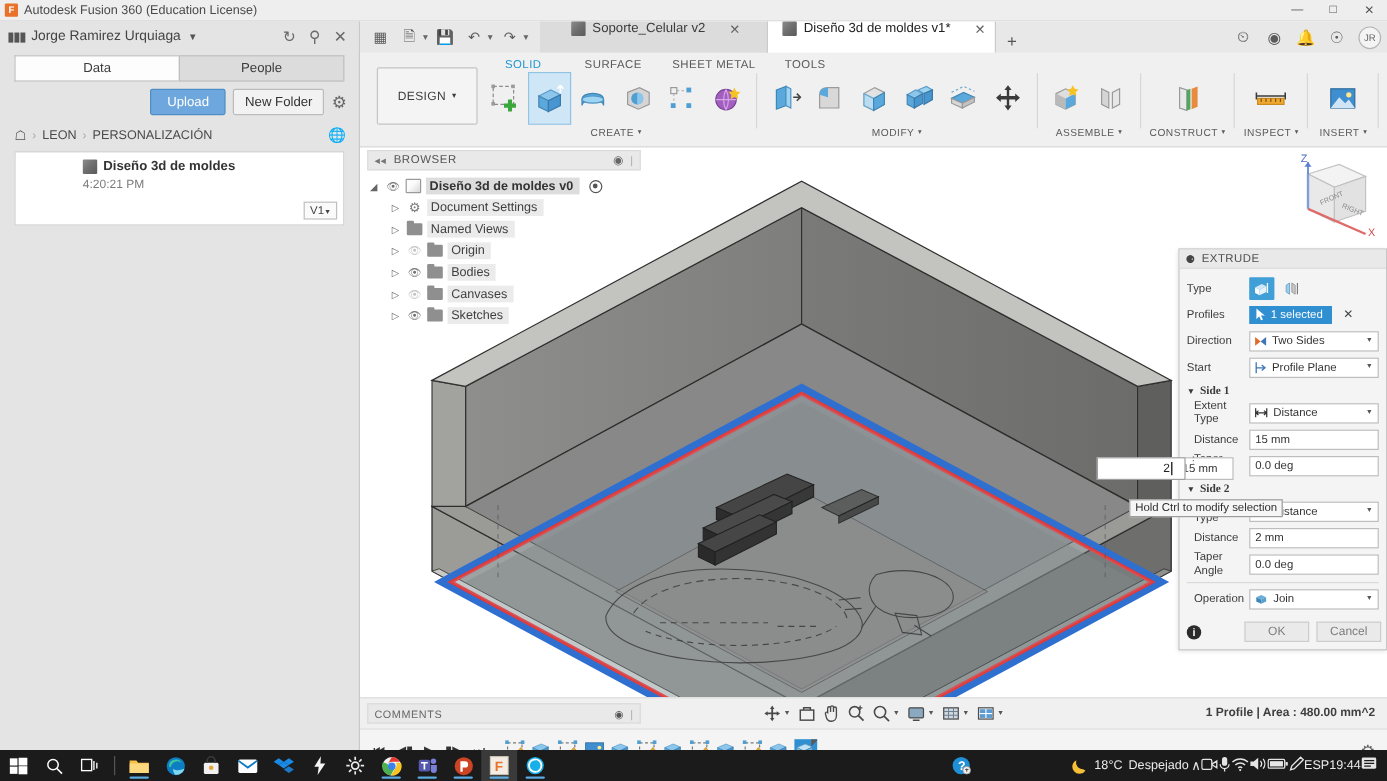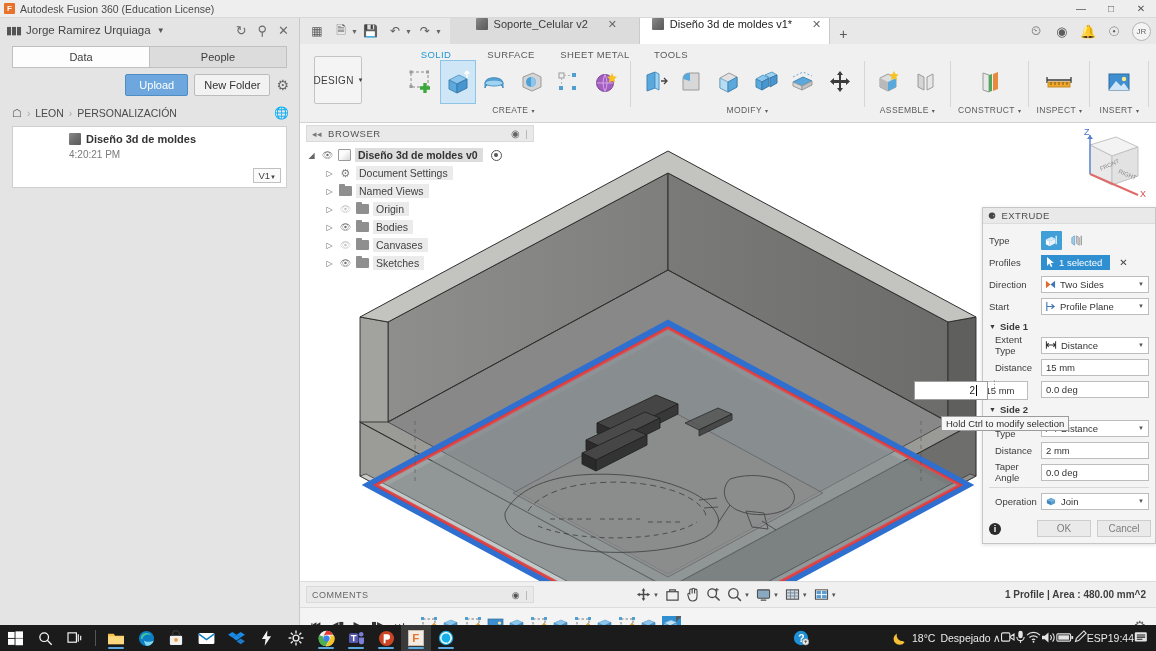--- a/index.html
+++ b/index.html
@@ -129,21 +129,21 @@
     font-size: 8px; color: #666; display: flex; align-items: center; justify-content: center;
     background: #f4f4f4; margin-left: 4px; cursor: pointer;
   }
 
   
   .ribbon {
     position: absolute; left: 0; top: 26px; width: 856px; height: 79px;
     background: #f0f0f0; border-bottom: 1px solid #d2d2d2;
   }
   .design-btn {
-    position: absolute; left: 14px; top: 12px; width: 48px; height: 48px;
+    position: absolute; left: 14px; top: 12px; width: 84px; height: 48px;
     border: 1px solid #c4c4c4; background: #f4f4f4; border-radius: 2px;
     display: flex; align-items: center; justify-content: center;
     font-size: 10px; color: #3d3d3d; cursor: pointer; letter-spacing: .3px;
   }
   .design-btn .c { font-size: 7px; margin-left: 5px; }
 
   .tabrow { position: absolute; left: 100px; top: 3px; display: flex; gap: 0; }
   .rtab {
     font-size: 9.5px; letter-spacing: .4px; color: #595959; cursor: pointer;
     padding: 2px 10px; text-align: center;
@@ -247,21 +247,21 @@
     cursor: pointer; border-radius: 1px;
   }
   .ex-typebtn.on { background: #3f9fd6; }
   .ex-selected {
     background: #2f8fd0; color: #fff; font-size: 9.5px; padding: 2px 8px 2px 5px;
     display: flex; align-items: center; gap: 4px; cursor: pointer;
   }
   .ex-clear { margin-left: 9px; font-size: 10px; color: #444; cursor: pointer; }
   .ex-section {
     font-size: 9.5px; font-weight: bold; color: #3a3a3a; padding: 4px 0 2px 0;
-    display: flex; align-items: center; gap: 4px; cursor: pointer;
+    display: flex; align-items: center; gap: 4px; cursor: pointer; font-family: Liberation Serif, serif;
   }
   .ex-section .c { font-size: 7px; }
   .ex-divider { height: 1px; background: #d9d9d9; margin: 4px 0 2px 0; }
   .ex-footer {
     display: flex; align-items: center; padding: 4px 6px 6px 6px; gap: 6px;
   }
   .info-ico {
     width: 12px; height: 12px; border-radius: 50%; background: #2b2b2b; color: #fff;
     font-size: 9px; font-weight: bold; display: flex; align-items: center;
     justify-content: center; cursor: pointer;

